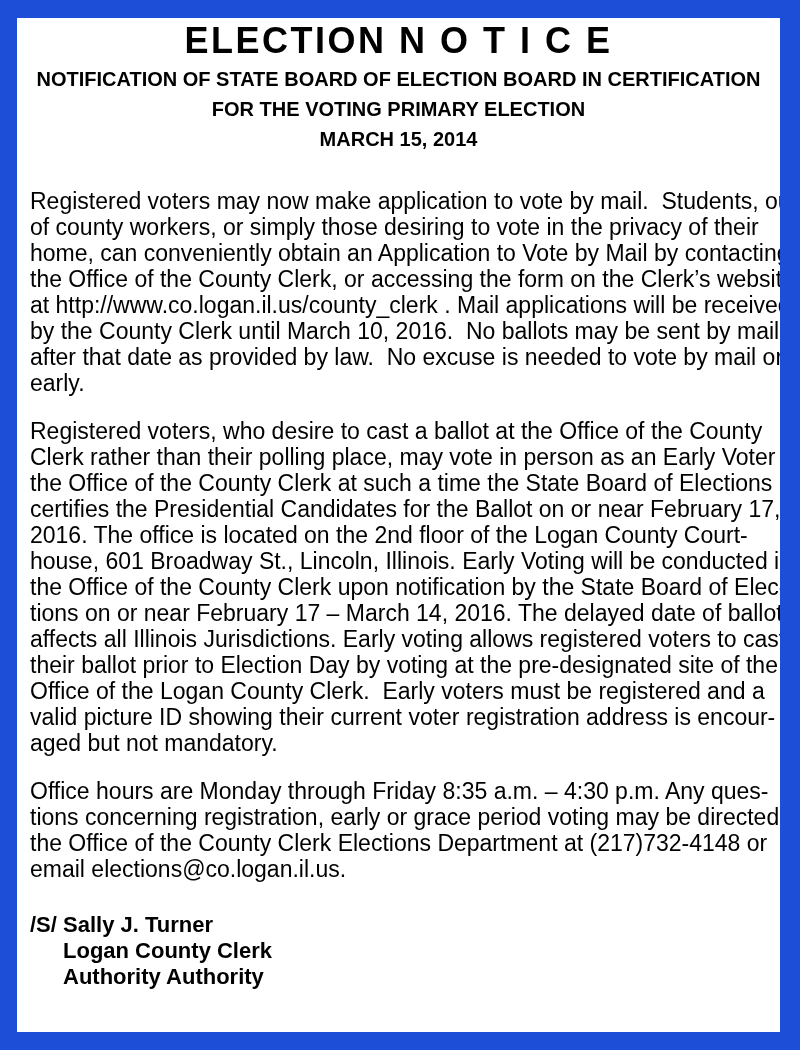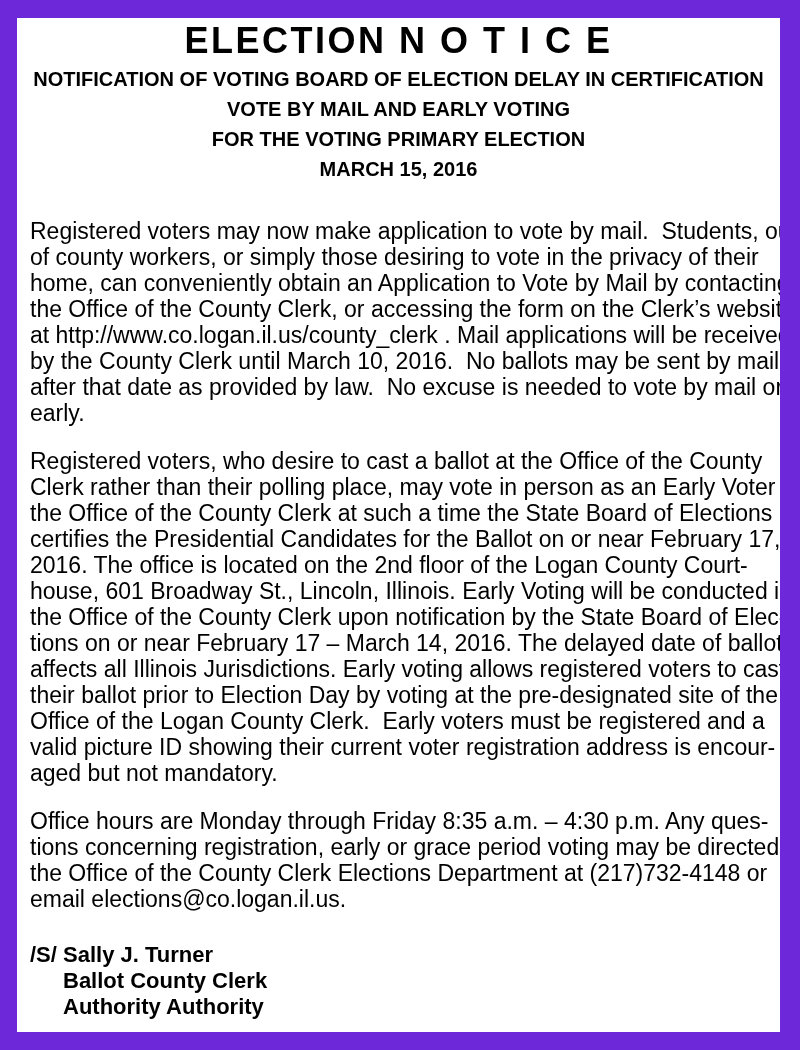--- a/index.html
+++ b/index.html
@@ -4,21 +4,21 @@
 <style>
   html, body {
     margin: 0;
     padding: 0;
     background: #000000;
   }
   .frame {
     position: relative;
     width: 800px;
     height: 1050px;
-    background: #6d28d9;
+    background: #1d4ed8;
     font-family: "Liberation Sans", "DejaVu Sans", sans-serif;
     color: #000000;
     overflow: hidden;
   }
   .page {
     position: absolute;
     top: 18px;
     left: 17px;
     right: 20px;
     bottom: 18px;
@@ -70,27 +70,26 @@
   }
 </style>
 </head>
 <body>
 
 <div class="frame">
   <div class="page">
 
     <div class="title">ELECTION N O T I C E</div>
 
-    <div class="subtitle first">NOTIFICATION OF VOTING BOARD OF ELECTION DELAY IN CERTIFICATION</div>
+    <div class="subtitle first">NOTIFICATION OF STATE BOARD OF ELECTION BOARD IN CERTIFICATION</div>
 
-    <div class="subtitle">VOTE BY MAIL AND EARLY VOTING</div>
 
     <div class="subtitle">FOR THE VOTING PRIMARY ELECTION</div>
 
-    <div class="subtitle">MARCH 15, 2016</div>
+    <div class="subtitle">MARCH 15, 2014</div>
 
     <div class="para first">Registered voters may now make application to vote by mail.  Students, out
 of county workers, or simply those desiring to vote in the privacy of their
 home, can conveniently obtain an Application to Vote by Mail by contacting
 the Office of the County Clerk, or accessing the form on the Clerk’s website
 at http://www.co.logan.il.us/county_clerk . Mail applications will be received
 by the County Clerk until March 10, 2016.  No ballots may be sent by mail
 after that date as provided by law.  No excuse is needed to vote by mail or
 early.</div>
 
@@ -108,18 +107,18 @@
 valid picture ID showing their current voter registration address is encour-
 aged but not mandatory.</div>
 
     <div class="para">Office hours are Monday through Friday 8:35 a.m. – 4:30 p.m. Any ques-
 tions concerning registration, early or grace period voting may be directed to
 the Office of the County Clerk Elections Department at (217)732-4148 or
 email elections@co.logan.il.us.</div>
 
     <div class="signature">
       <div class="sig-line">/S/ Sally J. Turner</div>
-      <div class="sig-line indent">Ballot County Clerk</div>
+      <div class="sig-line indent">Logan County Clerk</div>
       <div class="sig-line indent">Authority Authority</div>
     </div>
 
   </div>
 </div>
 
 </body></html>

